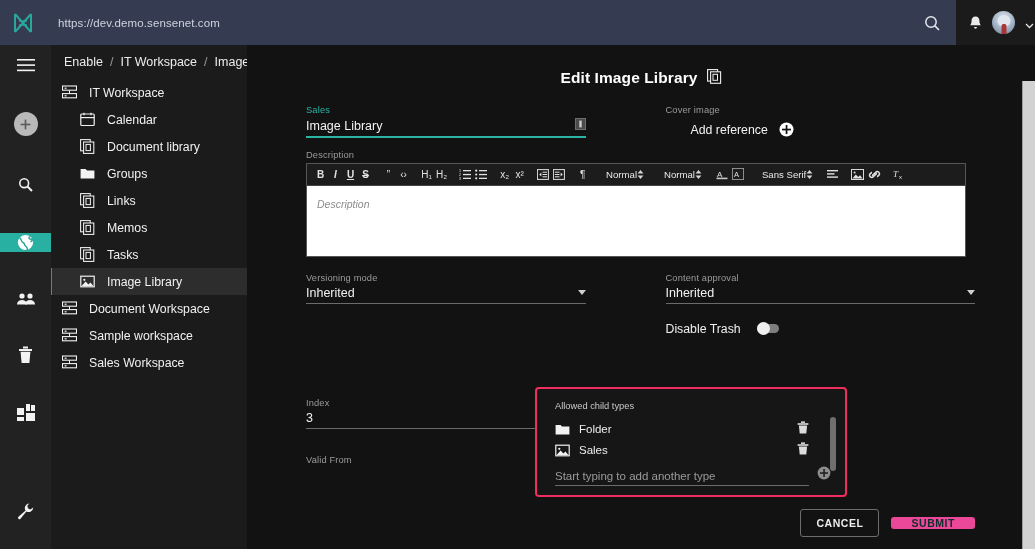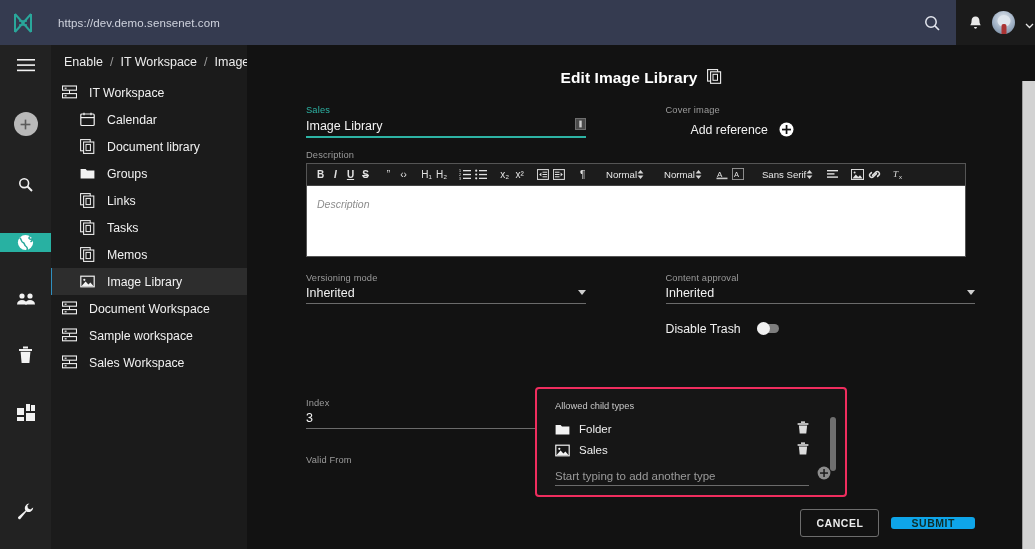--- a/index.html
+++ b/index.html
@@ -198,21 +198,21 @@
 
   
   .actions {
     position: absolute; right: 60px; bottom: 12px; display: flex; gap: 12px; align-items: center;
   }
   .btn {
     font-size: 10.5px; font-weight: bold; letter-spacing: .55px; cursor: pointer;
     border-radius: 3px; padding: 7px 15px; font-family: "Liberation Sans", sans-serif;
   }
   .btn-cancel { background: transparent; color: #ededed; border: 1px solid #6d6d6d; }
-  .btn-submit { background: #0ea5e9; color: #0e2f2b; border: none; padding: 0 20px; }
+  .btn-submit { background: #ec4899; color: #0e2f2b; border: none; padding: 0 20px; }
 
   
   .scrollbar {
     position: absolute; right: 0; top: 36px; bottom: 0; width: 13px;
     background: #d2d2d2; border-left: 1px solid #9d9d9d;
   }
   .scrollbar-thumb {
     position: absolute; left: 1px; right: 1px; top: 0; height: 0;
   }
 </style>
@@ -397,31 +397,31 @@
             <span class="ti-label">Links</span>
           </div>
           <div class="tree-item lvl1">
             <span class="ti-icon">
               <svg width="15" height="15" viewBox="0 0 15 15">
                 <rect x="0.6" y="0.6" width="9.6" height="11.2" stroke="#f2f2f2" stroke-width="1.05" fill="none"></rect>
                 <rect x="3.6" y="3" width="10.2" height="11.4" stroke="#f2f2f2" stroke-width="1.05" fill="#1b1b1b"></rect>
                 <rect x="6" y="5.4" width="4.4" height="6.2" stroke="#f2f2f2" stroke-width="1" fill="none"></rect>
               </svg>
             </span>
-            <span class="ti-label">Tasks</span>
+            <span class="ti-label">Memos</span>
           </div>
           <div class="tree-item lvl1">
             <span class="ti-icon">
               <svg width="15" height="15" viewBox="0 0 15 15">
                 <rect x="0.6" y="0.6" width="9.6" height="11.2" stroke="#f2f2f2" stroke-width="1.05" fill="none"></rect>
                 <rect x="3.6" y="3" width="10.2" height="11.4" stroke="#f2f2f2" stroke-width="1.05" fill="#1b1b1b"></rect>
                 <rect x="6" y="5.4" width="4.4" height="6.2" stroke="#f2f2f2" stroke-width="1" fill="none"></rect>
               </svg>
             </span>
-            <span class="ti-label">Memos</span>
+            <span class="ti-label">Tasks</span>
           </div>
           <div class="tree-item lvl1 selected">
             <span class="ti-icon">
               <svg width="15" height="15" viewBox="0 0 15 15">
                 <rect x="0.8" y="2.2" width="13.4" height="10.6" stroke="#f2f2f2" stroke-width="1.2" fill="none"></rect>
                 <circle cx="4.3" cy="5.8" r="1.1" fill="#f2f2f2"></circle>
                 <path d="M1.6 12 L5.6 7.6 L8.4 10.4 L10.4 8.6 L13.4 12 Z" fill="#f2f2f2"></path>
               </svg>
             </span>
             <span class="ti-label">Image Library</span>

